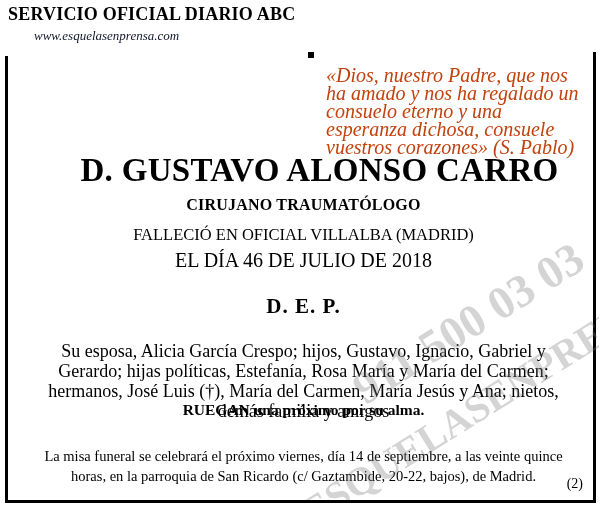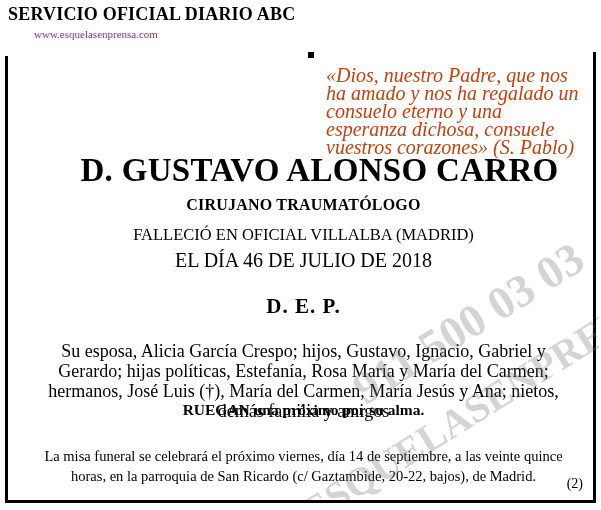--- a/index.html
+++ b/index.html
@@ -39,23 +39,24 @@
     font-weight: bold;
     letter-spacing: 0.2px;
     color: #000000;
     white-space: nowrap;
   }
   .header-url {
     position: absolute;
     top: 28px;
     left: 34px;
     font-family: "Liberation Serif", serif;
-    font-size: 11px;
-    color: #a21caf;
+    font-size: 13px;
+    color: #0f172a;
     white-space: nowrap;
+    font-style: italic;
   }
   
   .notice {
     position: absolute;
     left: 5px;
     top: 7px;
     width: 591px;
     height: 496px;
     border: 3px solid #000000;
     box-sizing: border-box;

